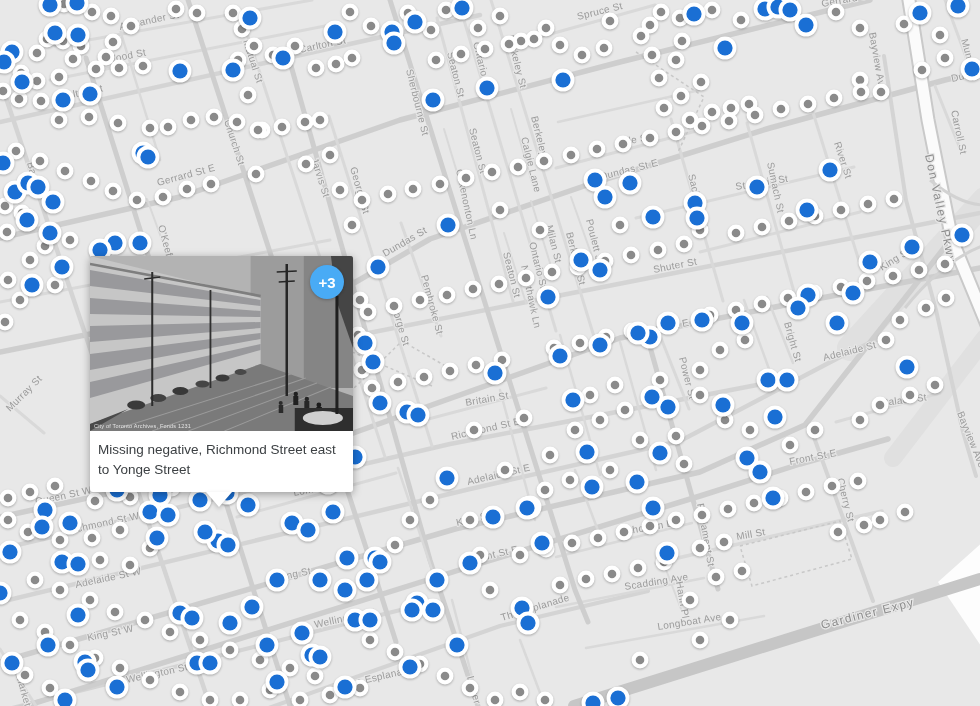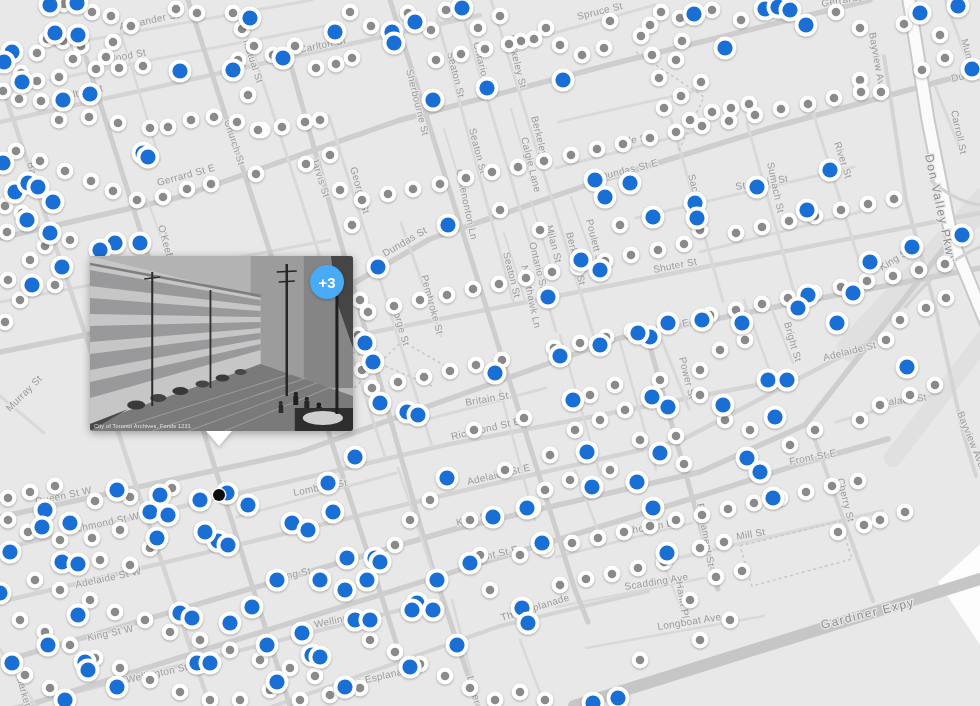--- a/index.html
+++ b/index.html
@@ -2075,16 +2075,17 @@
             <rect x="188" y="149" width="4.5" height="8" fill="#2a2a2a"></rect>
           <rect x="204" y="152" width="58" height="23" fill="#2e2e2e"></rect>
           <ellipse cx="232" cy="162" rx="20" ry="7" fill="#cfcfcf"></ellipse>
           <polygon points="240,0 262,0 262,92 246,46" fill="#454545"></polygon>
           <line x1="246" y1="40" x2="246" y2="158" stroke="#1f1f1f" stroke-width="3"></line>
           <polygon points="0,168 38,153 0,175" fill="#4a4a4a"></polygon>
         </svg>
         <span class="watermark">City of Toronto Archives, Fonds 1231</span>
         <div class="count-badge">+3</div>
       </div>
+      <div class="popup-caption">Missing negative, Richmond Street east to Yonge Street</div>
     </div>
     <div class="popup-tail"></div>
   </div>
 </div>
 
 </body></html>

